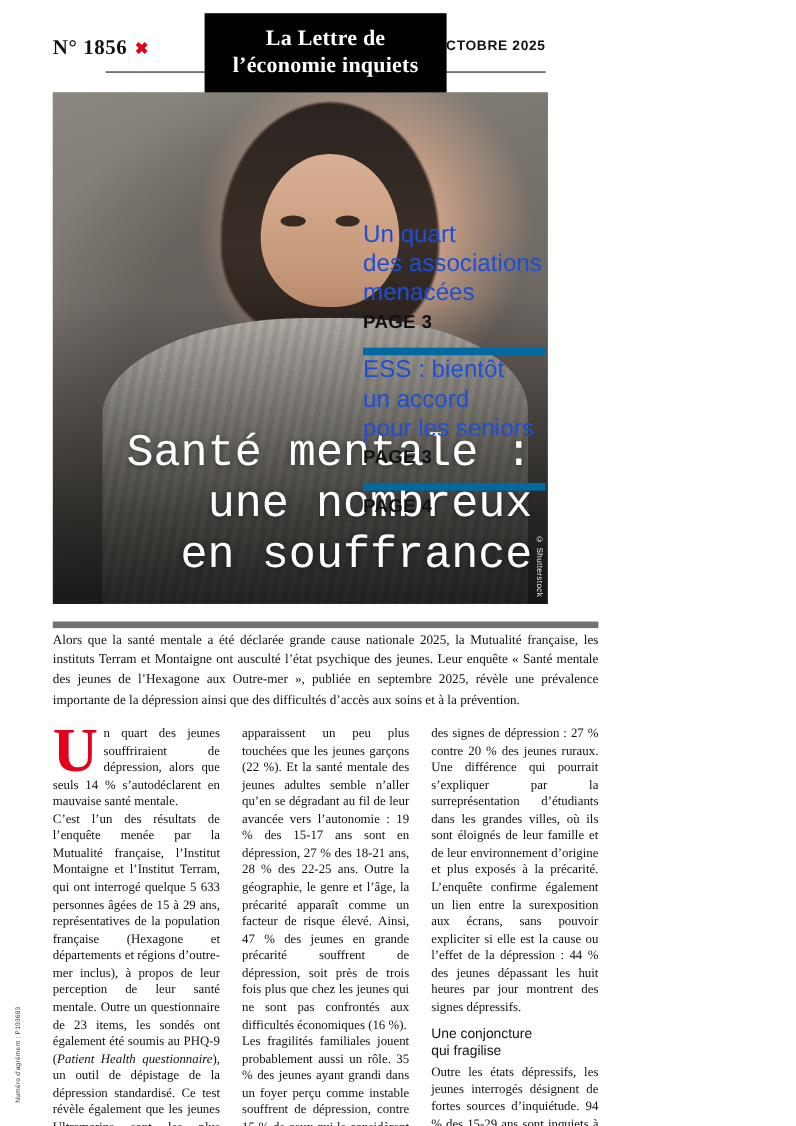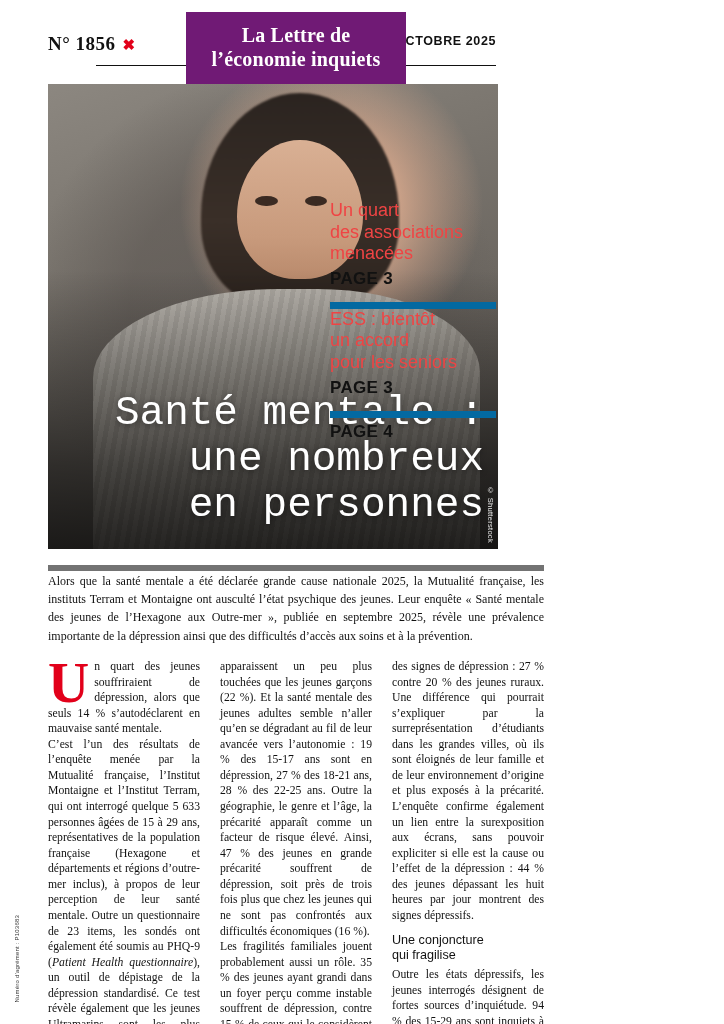--- a/index.html
+++ b/index.html
@@ -25,21 +25,21 @@
   }
   .date{
     position:absolute;right:48px;top:22px;
     font-family:"Liberation Sans", sans-serif;
     font-size:12.5px;font-weight:700;letter-spacing:.6px;
     background:#fff;padding-left:10px;
     z-index:3;
   }
   .logo{
     position:absolute;left:50%;transform:translateX(-50%);
-    top:0;width:220px;height:72px;background:#701a75;
+    top:0;width:220px;height:72px;background:#000000;
     color:#fff;display:flex;flex-direction:column;align-items:center;justify-content:center;
     z-index:4;
     line-height:1.18;
   }
   .logo .l1,.logo .l2{
     font-family:"Liberation Serif", serif;
     font-weight:700;font-size:20px;letter-spacing:.2px;
   }
 
   
@@ -107,21 +107,21 @@
 
   
   .teasers{
     position:absolute;right:48px;top:116px;width:166px;
   }
   .teaser{padding-bottom:13px;}
   .teaser + .teaser{border-top:7px solid #0369a1;}
   .teaser h3{
     margin:0;
     font-family:"Liberation Sans", sans-serif;
-    font-weight:400;font-size:18px;line-height:1.2;color:#ef4444;
+    font-weight:400;font-size:22px;line-height:1.2;color:#1d4ed8;
   }
   .teaser .pg{
     margin-top:4px;
     font-family:"Liberation Sans", sans-serif;
     font-weight:700;font-size:17px;letter-spacing:.3px;
   }
 
   
   .chapeau{
     margin-top:16px;
@@ -186,21 +186,21 @@
         <div class="eye-l"></div>
         <div class="eye-r"></div>
         <div class="arm"></div>
         <div class="sweater"></div>
         <div class="shade"></div>
       </div>
       <div class="credit">© Shutterstock</div>
       <div class="hero-title">
         <div>Santé mentale :</div>
         <div>une nombreux</div>
-        <div>en personnes</div>
+        <div>en souffrance</div>
       </div>
     </div>
 
     <div class="teasers">
       <div class="teaser">
         <h3>Un quart<br>des associations<br>menacées</h3>
         <div class="pg">PAGE 3</div>
       </div>
       <div class="teaser">
         <h3>ESS : bientôt<br>un accord<br>pour les seniors</h3>

